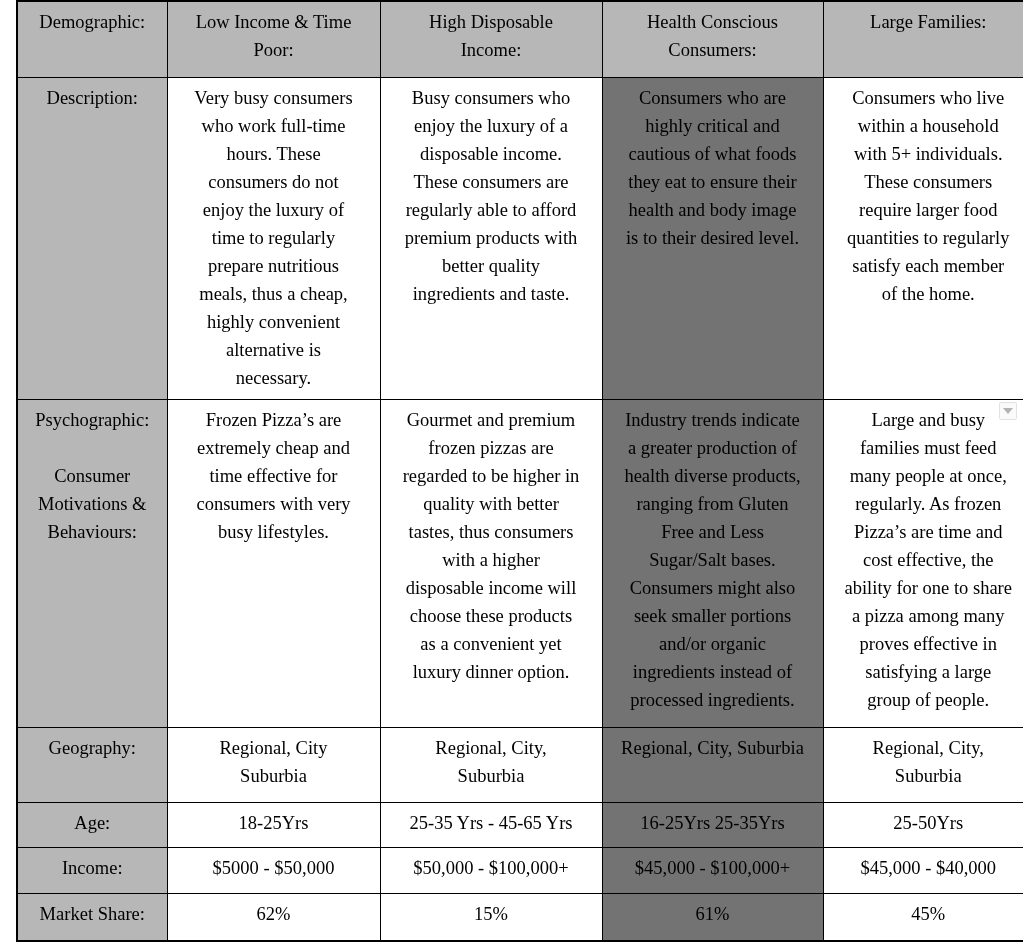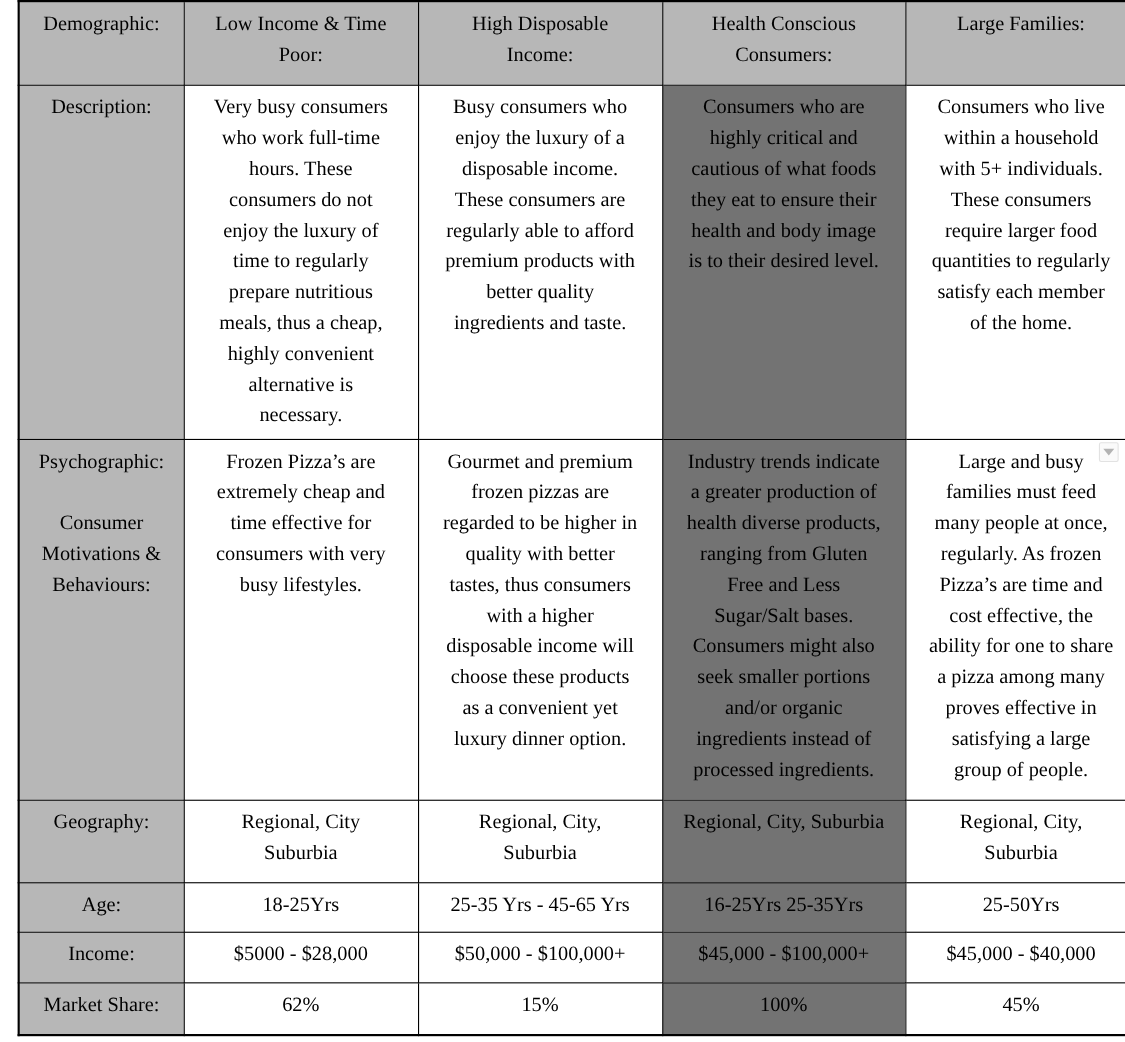--- a/index.html
+++ b/index.html
@@ -185,31 +185,31 @@
     <tr class="r-age">
       <td class="hdr">Age:</td>
       <td>18-25Yrs</td>
       <td>25-35 Yrs - 45-65 Yrs</td>
       <td class="shade">16-25Yrs 25-35Yrs</td>
       <td>25-50Yrs</td>
     </tr>
 
     <tr class="r-income">
       <td class="hdr">Income:</td>
-      <td>$5000 - $28,000</td>
+      <td>$5000 - $50,000</td>
       <td>$50,000 - $100,000+</td>
       <td class="shade">$45,000 - $100,000+</td>
       <td>$45,000 - $40,000</td>
     </tr>
 
     <tr class="r-share">
       <td class="hdr">Market Share:</td>
       <td>62%</td>
       <td>15%</td>
-      <td class="shade">100%</td>
+      <td class="shade">61%</td>
       <td>45%</td>
     </tr>
   </tbody>
     </table>
 
   <div class="dropdown-btn">
     <span class="tri"></span>
   </div>
 
 </div>

